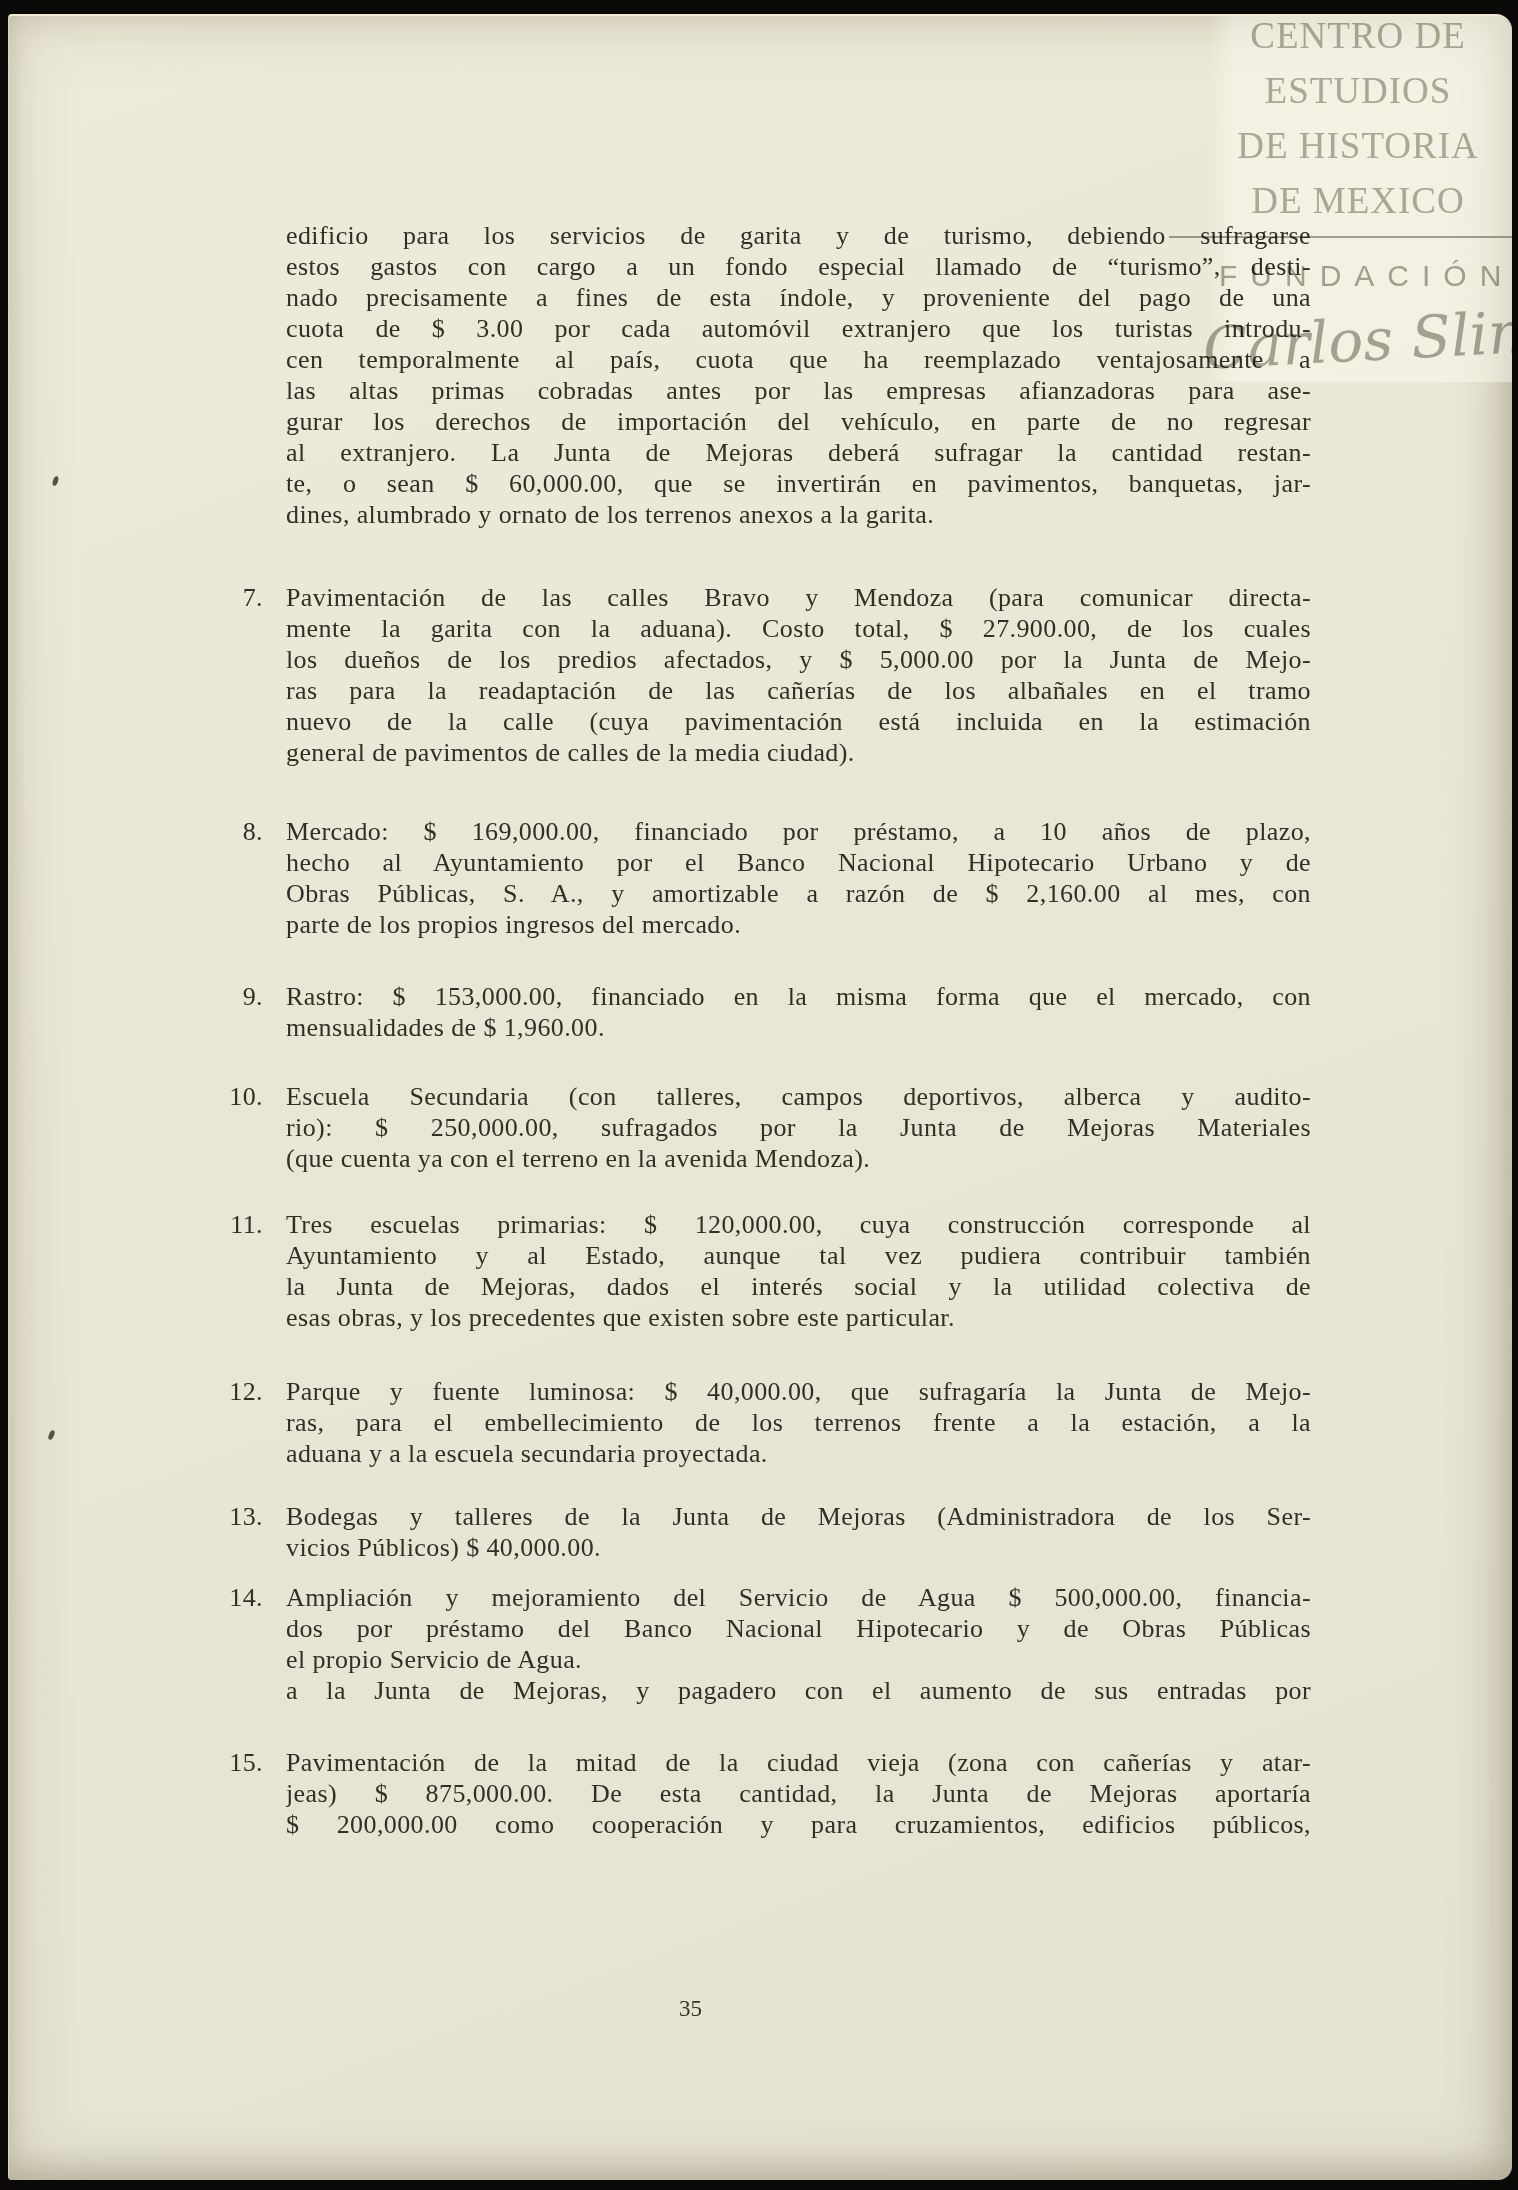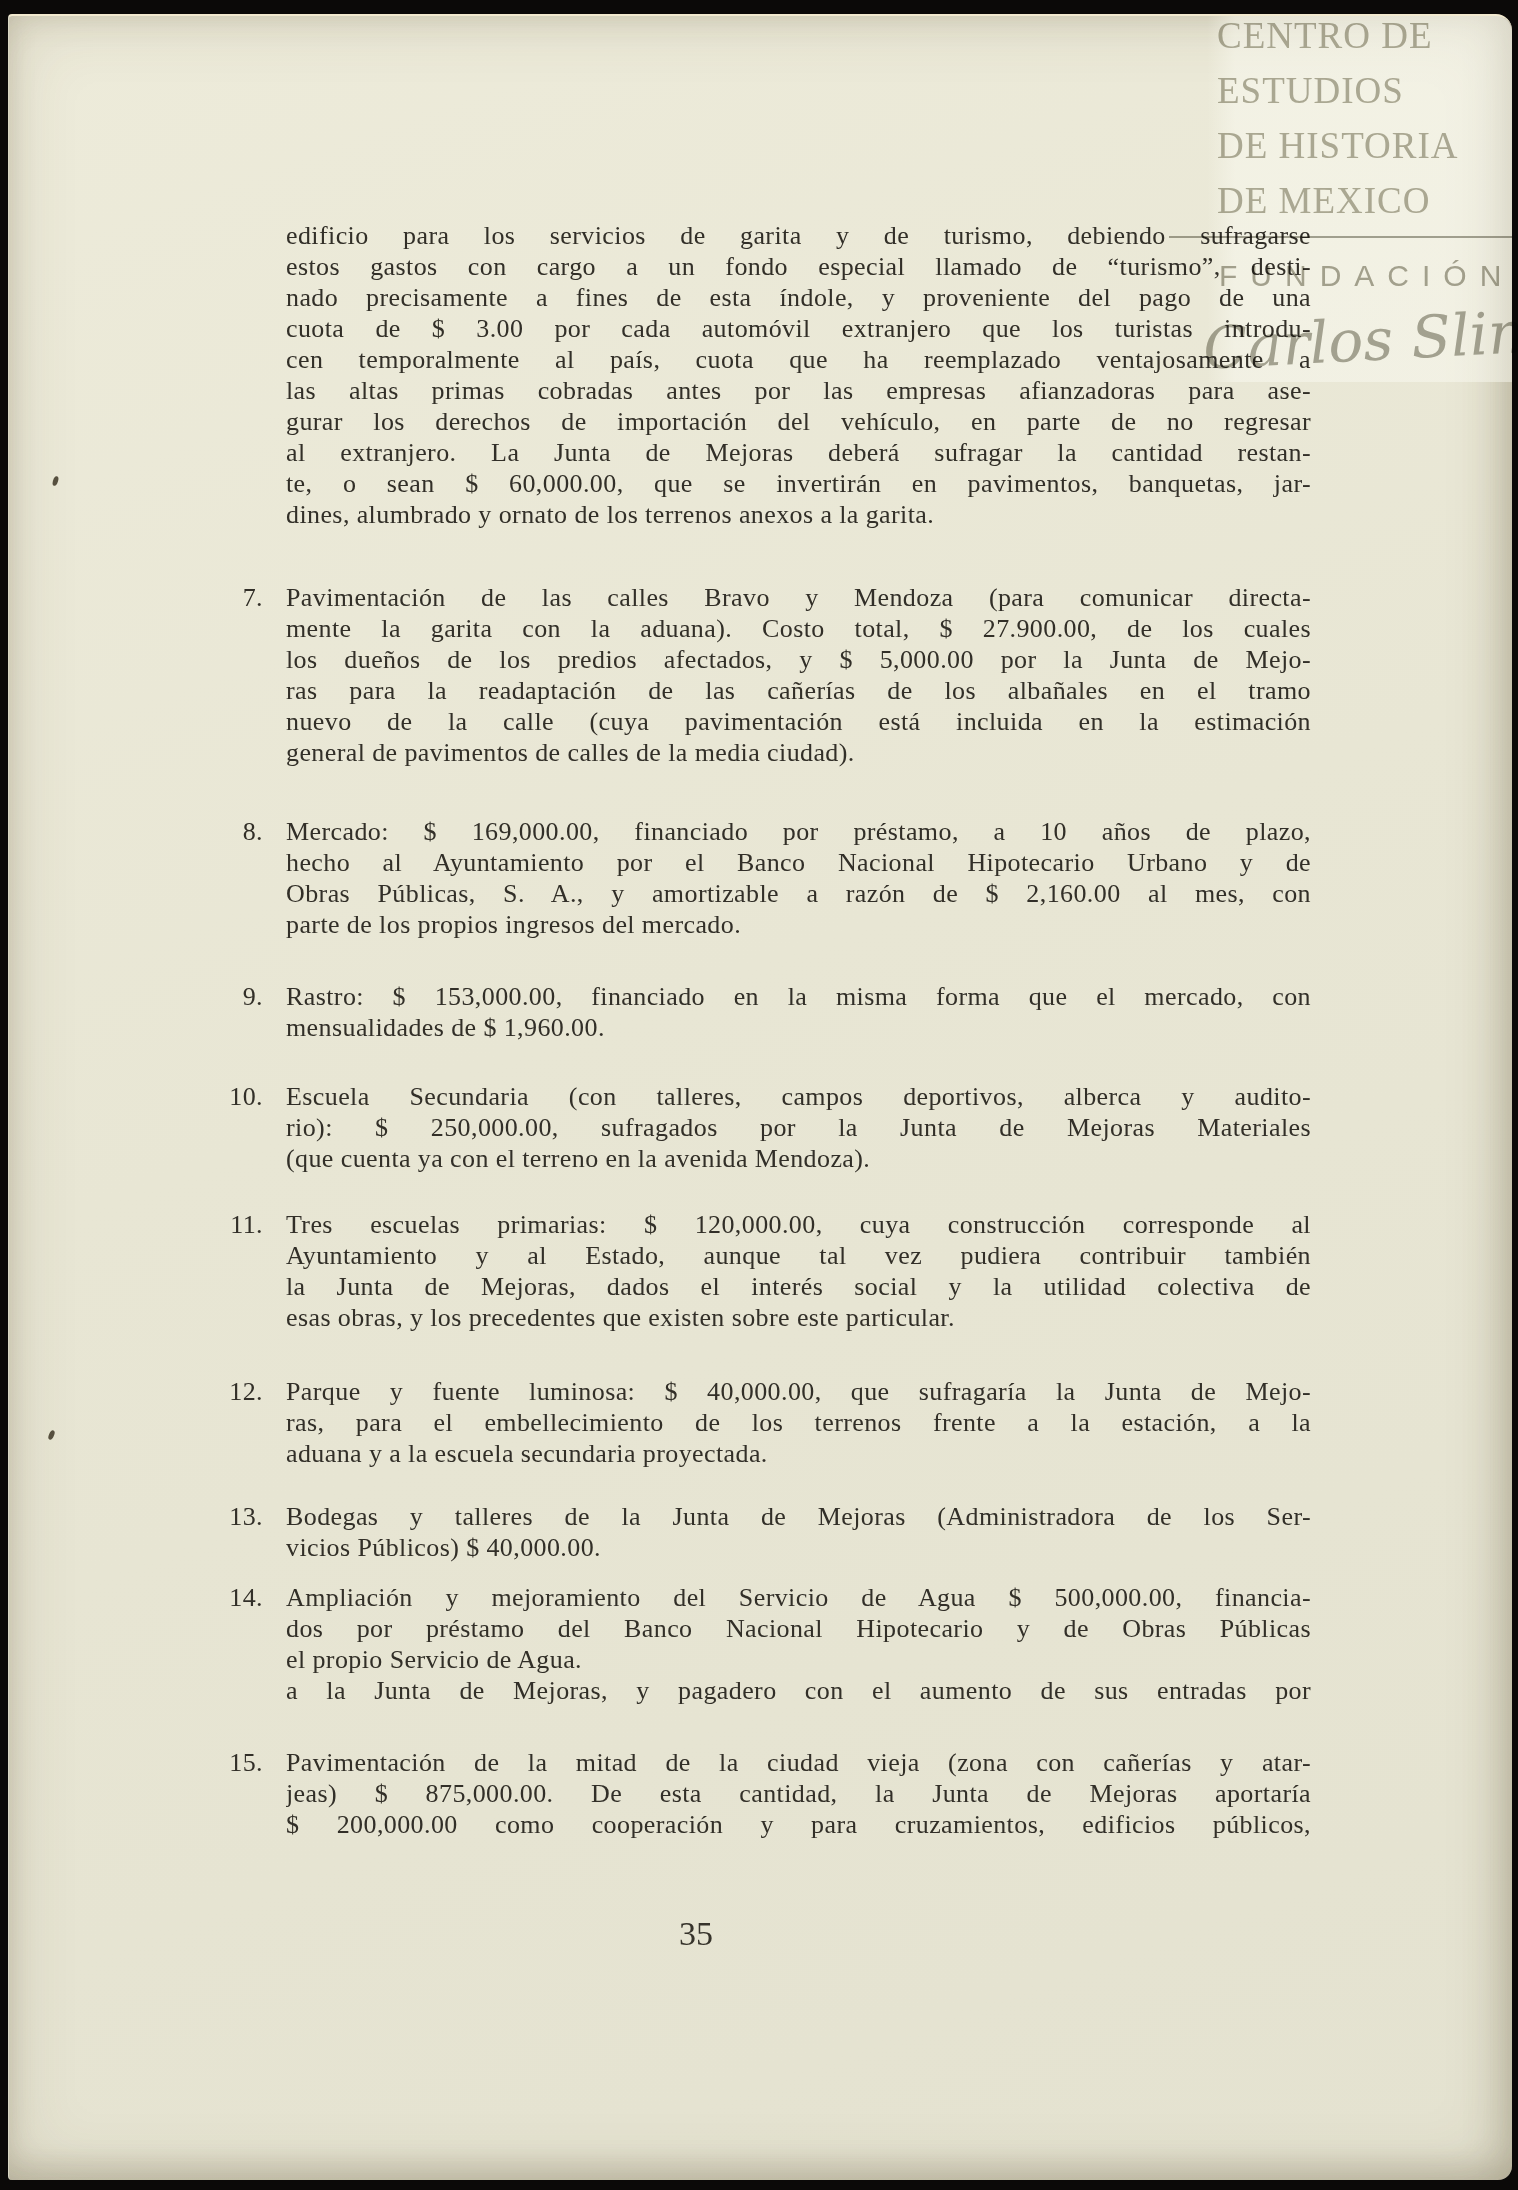--- a/index.html
+++ b/index.html
@@ -55,27 +55,27 @@
     position:absolute;right:100%;margin-right:23px;top:0;
     white-space:nowrap;
   }
   .line{
     text-align:justify;
     text-align-last:justify;
     height:31px;overflow:hidden;
   }
   .line.end{text-align-last:left;}
   .page-number{
-    position:absolute;left:670px;top:1902px;
-    z-index:2;color:#36332b;font-size:34px;line-height:31px;
+    position:absolute;left:670px;top:1977px;
+    z-index:2;color:#36332b;font-size:23px;line-height:31px;
   }
   
   .wm-title{
     position:absolute;left:1208px;top:-8px;width:282px;
-    z-index:3;text-align:left;
+    z-index:3;text-align:center;
     font-family:"Liberation Serif","DejaVu Serif",serif;
     font-size:37px;line-height:55px;letter-spacing:1px;
     color:var(--wm,#b3b1a3);
     mix-blend-mode:multiply;
   }
   .wm-rule{
     position:absolute;left:1160px;top:220px;right:0;height:2px;
     background:rgba(148,146,135,.8);
     mix-blend-mode:multiply;z-index:3;
   }

